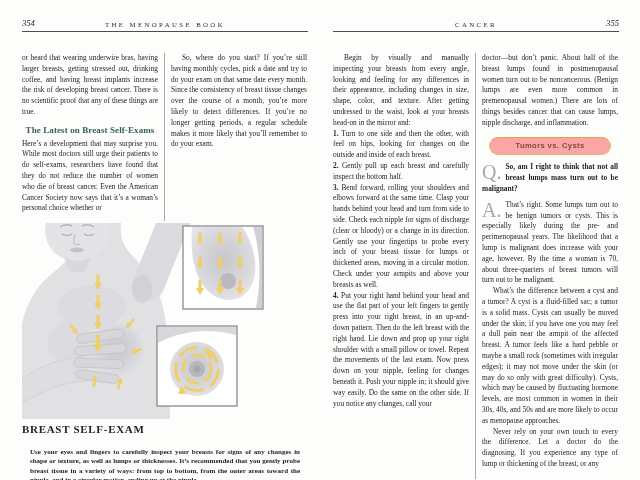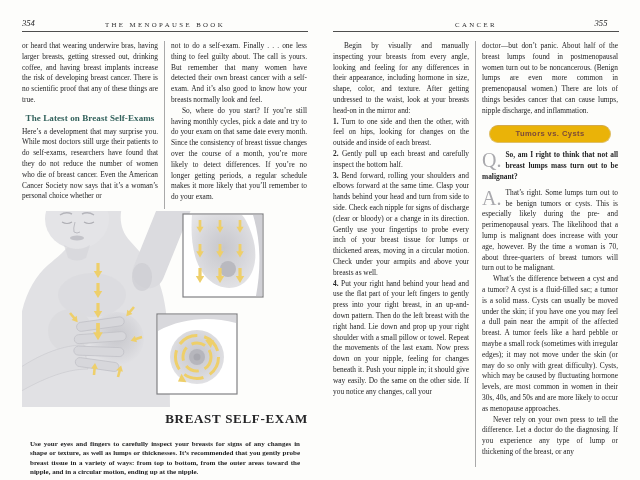--- a/index.html
+++ b/index.html
@@ -8,48 +8,48 @@
     background:#fdfdfb;color:#242426;
     font-family:"Liberation Serif", serif;
     -webkit-font-smoothing:antialiased;
   }
   .page{position:absolute;top:16px;width:286px;}
   .page.left{left:22px;}
   .page.right{left:333px;}
 
   .pghead{display:flex;align-items:flex-end;height:12px;}
   .pagenum{font-style:italic;font-size:8.6px;width:36px;}
-  .pagenum.ra{text-align:center;}
+  .pagenum.ra{text-align:right;}
   .runhead{flex:1;text-align:center;font-size:6.8px;letter-spacing:2.4px;color:#2c2c2e;}
   .rule{border-top:1px solid #4e4e4e;margin-top:3px;}
 
-  .cols{display:flex;margin-top:9px;text-align:justify;font-size:7.4px;line-height:10.8px;}
+  .cols{display:flex;margin-top:21px;text-align:justify;font-size:7.4px;line-height:10.8px;}
   .cols.clip-left{height:168px;overflow:hidden;}
   .cols.clip-right{height:426px;overflow:hidden;}
   .col{width:136px;}
   .divider{width:1px;background:#a9a9a9;margin:0 6px;}
 
   .col p{margin:0;}
   p.indent{text-indent:11px;}
   h2.section-heading{
     font-size:9px;font-weight:bold;color:#33625c;
     margin:7px 0 3px;text-align:center;letter-spacing:.1px;
   }
   .step{margin-top:9px;}
   .stepnum{font-weight:bold;}
 
   .illo{display:block;margin-top:2px;}
 
   .caption{margin-top:4px;}
-  .cap-title{font-size:13px;font-weight:bold;letter-spacing:.7px;margin-bottom:13px;text-align:right;}
+  .cap-title{font-size:11px;font-weight:bold;letter-spacing:.7px;margin-bottom:13px;}
   .cap-body{font-size:7px;line-height:9.3px;font-weight:bold;text-align:justify;margin:8px;}
 
   .badge{
     width:120px;margin:8px auto 7px;padding:3.5px 0 2.5px;text-align:center;
-    background:#eab308;border:1px solid #dfc06a;border-top:1.6px solid #d3a94e;border-radius:9px;
+    background:#fca5a5;border:1px solid #dfc06a;border-top:1.6px solid #d3a94e;border-radius:9px;
     font-family:"Liberation Sans", sans-serif;font-weight:bold;font-size:7.6px;
     color:#7c4a38;letter-spacing:.4px;
   }
   .qa{margin-top:3px;}
   .dropcap{
     float:left;font-size:20px;line-height:16px;padding:2px 4px 0 0;
     color:#a9a9ad;font-family:"Liberation Serif", serif;
   }
   .question{font-weight:bold;}
   .answer-block{margin-top:5px;}
@@ -68,21 +68,20 @@
     <div class="rule"></div>
 
     <div class="cols clip-left">
       <div class="col">
         <p>or heard that wearing underwire bras, having larger breasts, getting stressed out, drinking coffee, and having breast implants increase the risk of developing breast cancer. There is no scientific proof that any of these things are true.</p>
         <h2 class="section-heading">The Latest on Breast Self-Exams</h2>
         <p>Here’s a development that may surprise you. While most doctors still urge their patients to do self-exams, researchers have found that they do not reduce the number of women who die of breast cancer. Even the American Cancer Society now says that it’s a woman’s personal choice whether or</p>
       </div>
       <div class="divider"></div>
       <div class="col">
-        <p>not to do a self-exam. Finally . . . one less thing to feel guilty about. The call is yours. But remember that many women have detected their own breast cancer with a self-exam. And it’s also good to know how your breasts normally look and feel.</p>
         <p class="indent">So, where do you start? If you’re still having monthly cycles, pick a date and try to do your exam on that same date every month. Since the consistency of breast tissue changes over the course of a month, you’re more likely to detect differences. If you’re no longer getting periods, a regular schedule makes it more likely that you’ll remember to do your exam.</p>
       </div>
     </div>
 
     <svg class="illo" width="286" height="196" viewBox="0 0 286 196">
       <defs>
         <radialGradient id="breastG" cx="50%" cy="45%" r="62%">
           <stop offset="0%" stop-color="#c7c7cc"></stop>
           <stop offset="55%" stop-color="#d6d6da"></stop>
           <stop offset="100%" stop-color="#e5e5e8"></stop>
@@ -169,37 +168,37 @@
   <div class="page right">
     <div class="pghead">
       <span class="pagenum"></span>
       <span class="runhead">CANCER</span>
       <span class="pagenum ra">355</span>
     </div>
     <div class="rule"></div>
 
     <div class="cols clip-right">
       <div class="col">
-        <p class="indent">Begin by visually and manually inspecting your breasts from every angle, looking and feeling for any differences in their appearance, including hormone in size, shape, color, and texture. After getting undressed to the waist, look at your breasts head-on in the mirror and:</p>
+        <p class="indent">Begin by visually and manually inspecting your breasts from every angle, looking and feeling for any differences in their appearance, including changes in size, shape, color, and texture. After getting undressed to the waist, look at your breasts head-on in the mirror and:</p>
         <p class="step"><span class="stepnum">1.</span><span> Turn to one side and then the other, with feel on hips, looking for changes on the outside and inside of each breast.</span></p>
         <p class="step"><span class="stepnum">2.</span><span> Gently pull up each breast and carefully inspect the bottom half.</span></p>
         <p class="step"><span class="stepnum">3.</span><span> Bend forward, rolling your shoulders and elbows forward at the same time. Clasp your hands behind your head and turn from side to side. Check each nipple for signs of discharge (clear or bloody) or a change in its direction. Gently use your fingertips to probe every inch of your breast tissue for lumps or thickened areas, moving in a circular motion. Check under your armpits and above your breasts as well.</span></p>
         <p class="step"><span class="stepnum">4.</span><span> Put your right hand behind your head and use the flat part of your left fingers to gently press into your right breast, in an up-and-down pattern. Then do the left breast with the right hand. Lie down and prop up your right shoulder with a small pillow or towel. Repeat the movements of the last exam. Now press down on your nipple, feeling for changes beneath it. Push your nipple in; it should give way easily. Do the same on the other side. If you notice any changes, call your</span></p>
       </div>
       <div class="divider"></div>
       <div class="col">
         <p>doctor—but don’t panic. About half of the breast lumps found in postmenopausal women turn out to be noncancerous. (Benign lumps are even more common in premenopausal women.) There are lots of things besides cancer that can cause lumps, nipple discharge, and inflammation.</p>
         <div class="badge">Tumors vs. Cysts</div>
         <div class="qa">
           <span class="dropcap">Q.</span>
           <p class="question">So, am I right to think that not all breast lumps mass turn out to be malignant?</p>
         </div>
         <div class="qa answer-block">
           <span class="dropcap">A.</span>
           <p>That’s right. Some lumps turn out to be benign tumors or cysts. This is especially likely during the pre- and perimenopausal years. The likelihood that a lump is malignant does increase with your age, however. By the time a woman is 70, about three-quarters of breast tumors will turn out to be malignant.</p>
         </div>
         <p class="indent">What’s the difference between a cyst and a tumor? A cyst is a fluid-filled sac; a tumor is a solid mass. Cysts can usually be moved under the skin; if you have one you may feel a dull pain near the armpit of the affected breast. A tumor feels like a hard pebble or maybe a small rock (sometimes with irregular edges); it may not move under the skin (or may do so only with great difficulty). Cysts, which may be caused by fluctuating hormone levels, are most common in women in their 30s, 40s, and 50s and are more likely to occur as menopause approaches.</p>
-        <p class="indent">Never rely on your own press to tell the difference. Let a doctor do the diagnosing. If you experience any type of lump or thickening of the breast, or any</p>
+        <p class="indent">Never rely on your own touch to every the difference. Let a doctor do the diagnosing. If you experience any type of lump or thickening of the breast, or any</p>
       </div>
     </div>
   </div>
 
 </div>
 
 </body></html>

